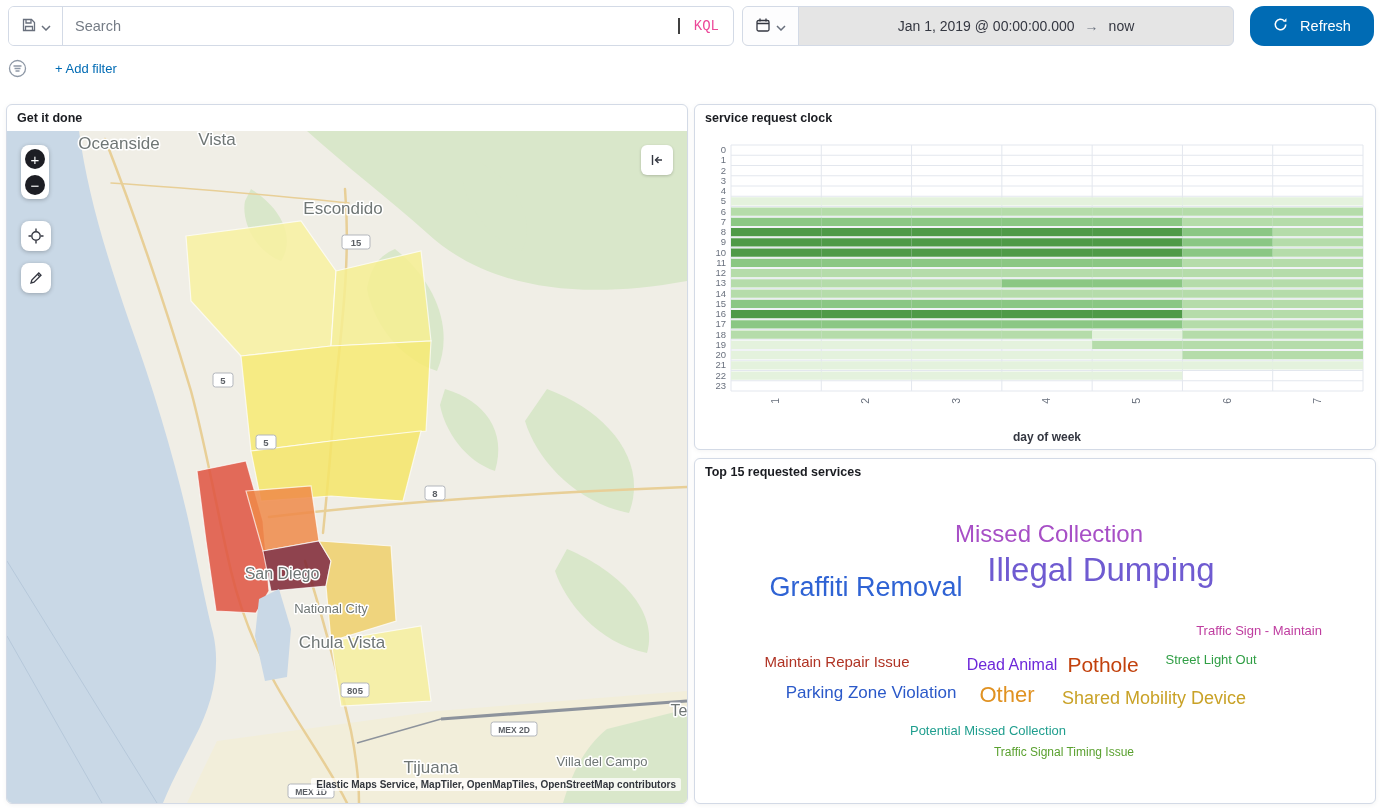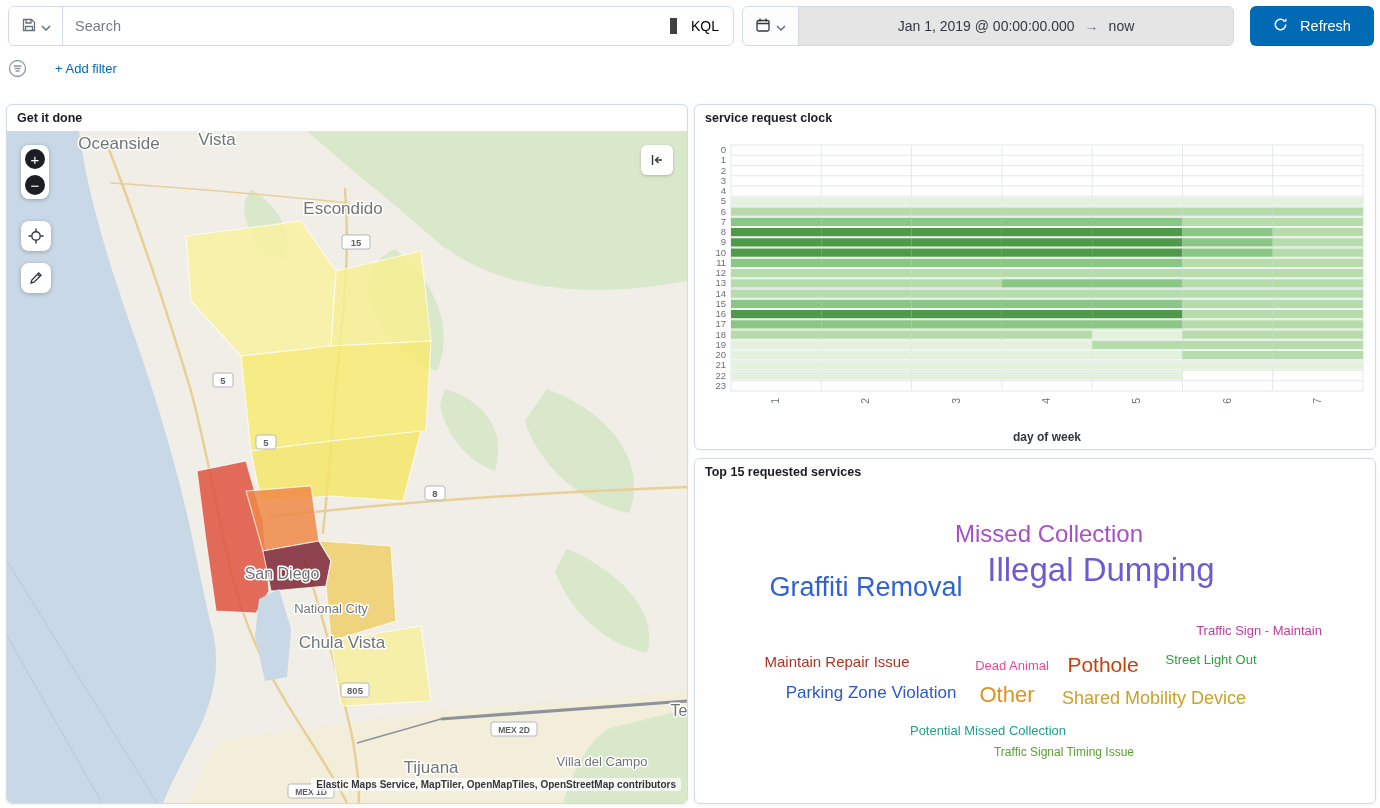--- a/index.html
+++ b/index.html
@@ -9,30 +9,30 @@
 
   
   .topbar{position:absolute;left:8px;top:6px;right:6px;height:40px;display:flex;gap:8px;}
   .querybar{flex:1;display:flex;background:#fff;border:1px solid #d3dae6;border-radius:6px;overflow:hidden;}
   .saved-query-btn{width:54px;display:flex;align-items:center;justify-content:center;gap:4px;
        background:#fff;border:none;border-right:1px solid #d3dae6;cursor:pointer;padding:0;}
   .search-wrap{flex:1;display:flex;align-items:center;justify-content:center;}
   .search-input{flex:1;border:none;outline:none;padding:0 12px;font-size:14.5px;color:#343741;
        font-family:inherit;background:transparent;}
   .search-input::placeholder{color:#757c86;}
-  .kql{display:flex;align-items:center;padding:0 14px;color:#000000;font-size:14px;
-       border-left:7px solid #404040;cursor:pointer;}
+  .kql{display:flex;align-items:center;padding:0 14px;color:#ec4899;font-size:14px;
+       border-left:2px solid #404040;cursor:pointer;font-family:Liberation Mono, monospace;}
   .datepicker{width:490px;display:flex;background:#e5e5e5;border:1px solid #d3dae6;border-radius:6px;overflow:hidden;}
   .cal-btn{width:56px;display:flex;align-items:center;justify-content:center;gap:5px;background:#fdfdfe;
        border:none;border-right:1px solid #d3dae6;cursor:pointer;padding:0;}
   .date-display{flex:1;display:flex;align-items:center;justify-content:center;gap:10px;
        font-size:14px;color:#343741;cursor:pointer;}
   .date-arrow{color:#69707d;}
   .refresh-btn{width:124px;margin-left:8px;display:flex;align-items:center;justify-content:center;gap:12px;
-       background:#006BB4;color:#fff;border:none;border-radius:6px;font-size:14.5px;font-weight:500;
+       background:#006BB4;color:#fff;border:none;border-radius:14px;font-size:14.5px;font-weight:500;
        cursor:pointer;font-family:inherit;}
 
   
   .filterrow{position:absolute;left:8px;top:56px;height:24px;display:flex;align-items:center;}
   .filter-circle{display:flex;align-items:center;cursor:pointer;}
   .add-filter{margin-left:28px;color:#006BB4;font-size:13px;cursor:pointer;text-decoration:none;}
 
   
   .dash{position:absolute;left:6px;top:104px;width:1368px;height:698px;text-decoration:underline;}
   .panel{position:absolute;background:#fff;border:1px solid #d3dae6;border-radius:6px;
@@ -436,21 +436,21 @@
     <div class="panel panel-cloud">
       <div class="panel-header">
         <span class="panel-title">Top 15 requested services</span>
       </div>
       <div id="tag-cloud">
           <span class="tag-word" style="left: 354px; top: 75px; color: rgb(167, 79, 198); font-size: 24px;">Missed Collection</span>
           <span class="tag-word" style="left: 171px; top: 128px; color: rgb(47, 99, 212); font-size: 27px;">Graffiti Removal</span>
           <span class="tag-word" style="left: 406px; top: 111px; color: rgb(111, 91, 209); font-size: 33px;">Illegal Dumping</span>
           <span class="tag-word" style="left: 564px; top: 171px; color: rgb(191, 61, 160); font-size: 13px;">Traffic Sign - Maintain</span>
           <span class="tag-word" style="left: 142px; top: 202px; color: rgb(176, 51, 36); font-size: 15px;">Maintain Repair Issue</span>
-          <span class="tag-word" style="left: 317px; top: 206px; color: #ec4899; font-size: 13px;">Dead Animal</span>
+          <span class="tag-word" style="left: 317px; top: 206px; color: #6d28d9; font-size: 16px;">Dead Animal</span>
           <span class="tag-word" style="left: 408px; top: 206px; color: #c2410c; font-size: 21px;">Pothole</span>
           <span class="tag-word" style="left: 516px; top: 200px; color: rgb(47, 158, 68); font-size: 13px;">Street Light Out</span>
           <span class="tag-word" style="left: 176px; top: 234px; color: rgb(43, 89, 201); font-size: 17px;">Parking Zone Violation</span>
           <span class="tag-word" style="left: 312px; top: 236px; color: rgb(224, 146, 34); font-size: 22px;">Other</span>
           <span class="tag-word" style="left: 459px; top: 239px; color: rgb(201, 162, 39); font-size: 18px;">Shared Mobility Device</span>
           <span class="tag-word" style="left: 293px; top: 271px; color: rgb(31, 158, 142); font-size: 13px;">Potential Missed Collection</span>
           <span class="tag-word" style="left: 369px; top: 293px; color: rgb(90, 161, 47); font-size: 12px;">Traffic Signal Timing Issue</span>
         </div>
     </div>
 

